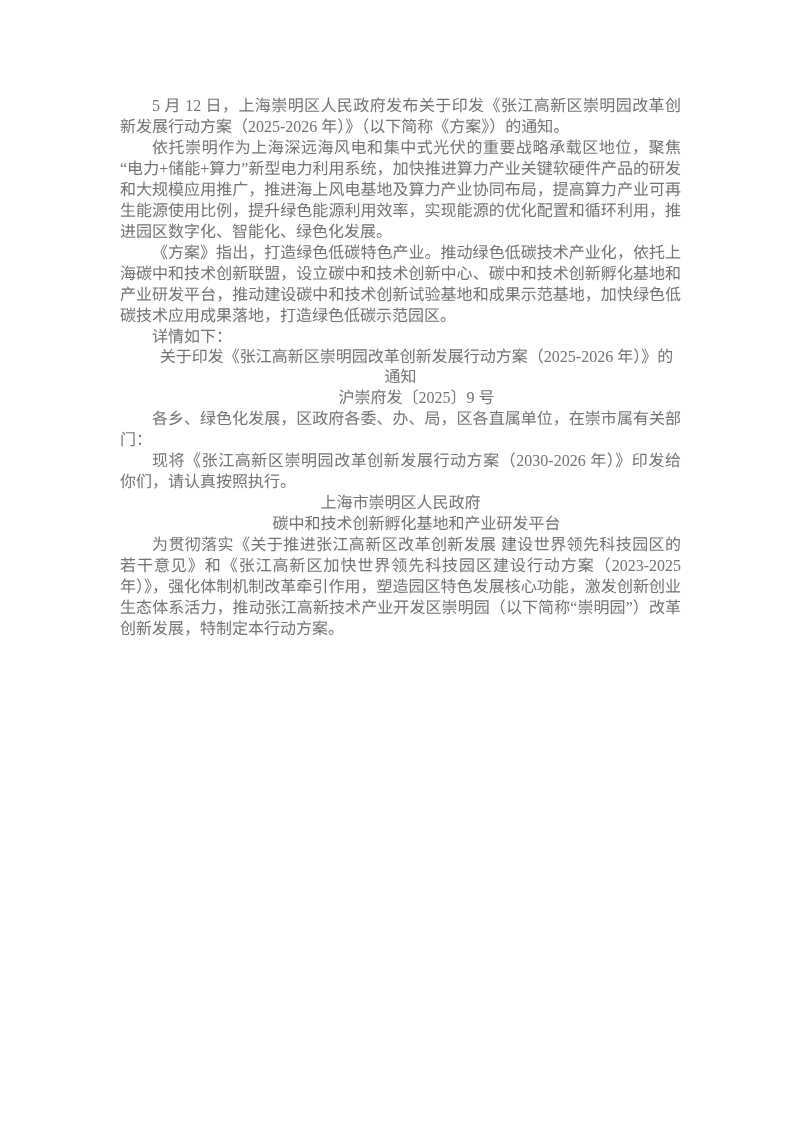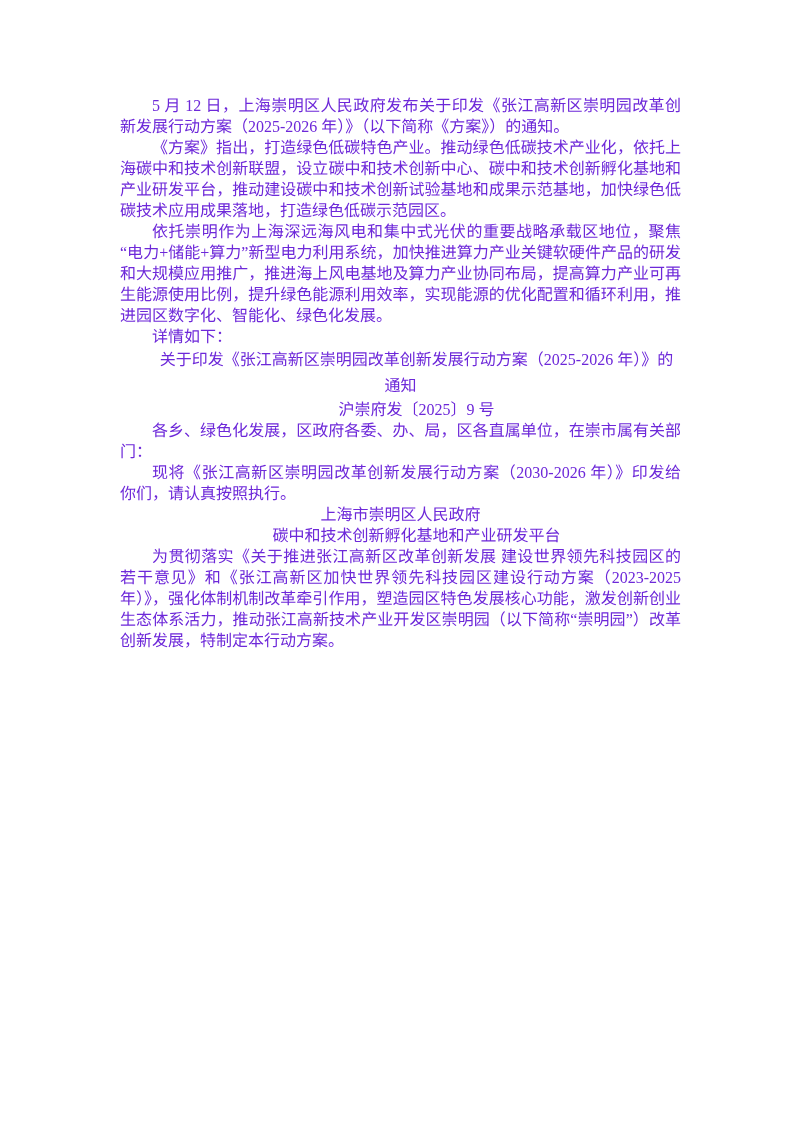--- a/index.html
+++ b/index.html
@@ -9,39 +9,39 @@
   }
   .page {
     position: relative;
     box-sizing: border-box;
     width: 793px;
     height: 1122px;
     background: #ffffff;
     padding: 95px 112px 0 120px;
     overflow: hidden;
     font-family: "Liberation Serif", "DejaVu Serif", serif;
-    color: #6d28d9;
+    color: #737373;
   }
   .page p, .page h1, .page h2 {
     margin: 0;
     font-size: 16px;
     line-height: 21px;
     font-weight: normal;
     word-break: break-all;
   }
   .body-para {
     text-align: justify;
     text-indent: 2em;
   }
   .heading {
     text-align: center;
     text-indent: 2em; 
     font-weight: bold;
   }
-  h1.heading { line-height: 26px; font-family: Liberation Serif, serif; }
+  h1.heading { line-height: 20px; font-family: Liberation Serif, serif; }
   .right-para { text-align: center; }
 
   
   .mt-p2       { margin-top: 33px; }
   .mt-p3       { margin-top: 31px; }
   .mt-details  { margin-top: 28px; }
   .mt-title    { margin-top: 22px; }
   .mt-docnum   { margin-top: 24px; }
   .mt-addr     { margin-top: 34px; }
   .mt-body     { margin-top: 30px; }
@@ -50,23 +50,23 @@
   .mt-plan     { margin-top: 22px; }
   .mt-planbody { margin-top: 39px; }
 </style>
 </head>
 <body>
 
 <div class="page">
 
   <p class="body-para">5 月 12 日，上海崇明区人民政府发布关于印发《张江高新区崇明园改革创新发展行动方案（2025-2026 年）》（以下简称《方案》）的通知。</p>
 
+  <p class="body-para mt-p3">依托崇明作为上海深远海风电和集中式光伏的重要战略承载区地位，聚焦“电力+储能+算力”新型电力利用系统，加快推进算力产业关键软硬件产品的研发和大规模应用推广，推进海上风电基地及算力产业协同布局，提高算力产业可再生能源使用比例，提升绿色能源利用效率，实现能源的优化配置和循环利用，推进园区数字化、智能化、绿色化发展。</p>
+
   <p class="body-para mt-p2">《方案》指出，打造绿色低碳特色产业。推动绿色低碳技术产业化，依托上海碳中和技术创新联盟，设立碳中和技术创新中心、碳中和技术创新孵化基地和产业研发平台，推动建设碳中和技术创新试验基地和成果示范基地，加快绿色低碳技术应用成果落地，打造绿色低碳示范园区。</p>
-
-  <p class="body-para mt-p3">依托崇明作为上海深远海风电和集中式光伏的重要战略承载区地位，聚焦“电力+储能+算力”新型电力利用系统，加快推进算力产业关键软硬件产品的研发和大规模应用推广，推进海上风电基地及算力产业协同布局，提高算力产业可再生能源使用比例，提升绿色能源利用效率，实现能源的优化配置和循环利用，推进园区数字化、智能化、绿色化发展。</p>
 
   <p class="body-para mt-details">详情如下：</p>
 
   <h1 class="heading mt-title">关于印发《张江高新区崇明园改革创新发展行动方案（2025-2026 年）》的通知</h1>
 
   <h2 class="heading mt-docnum">沪崇府发〔2025〕9 号</h2>
 
   <p class="body-para mt-addr">各乡、绿色化发展，区政府各委、办、局，区各直属单位，在崇市属有关部门：</p>
 
   <p class="body-para mt-body">现将《张江高新区崇明园改革创新发展行动方案（2030-2026 年）》印发给你们，请认真按照执行。</p>

